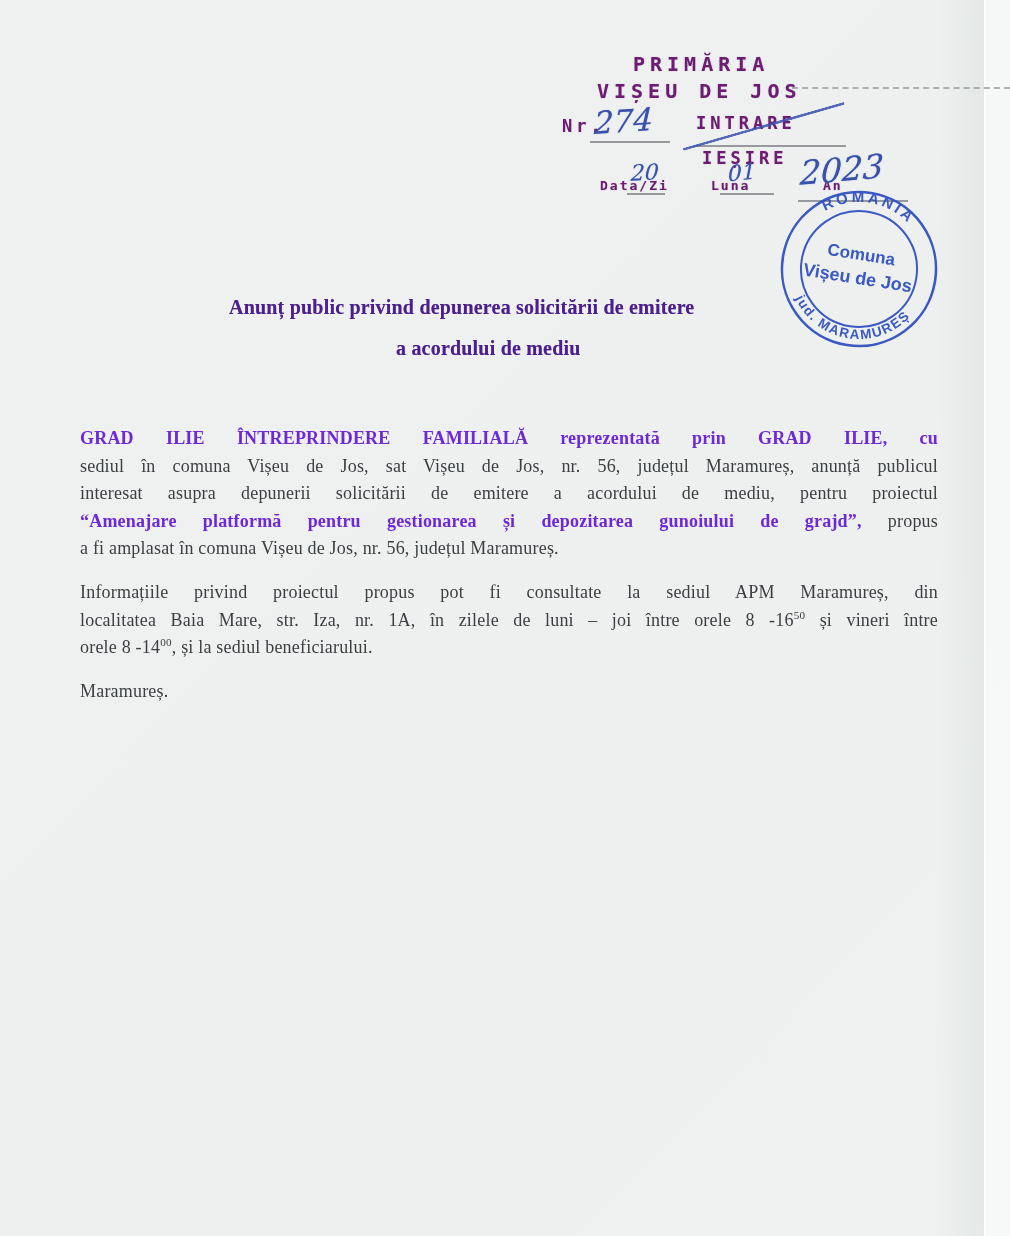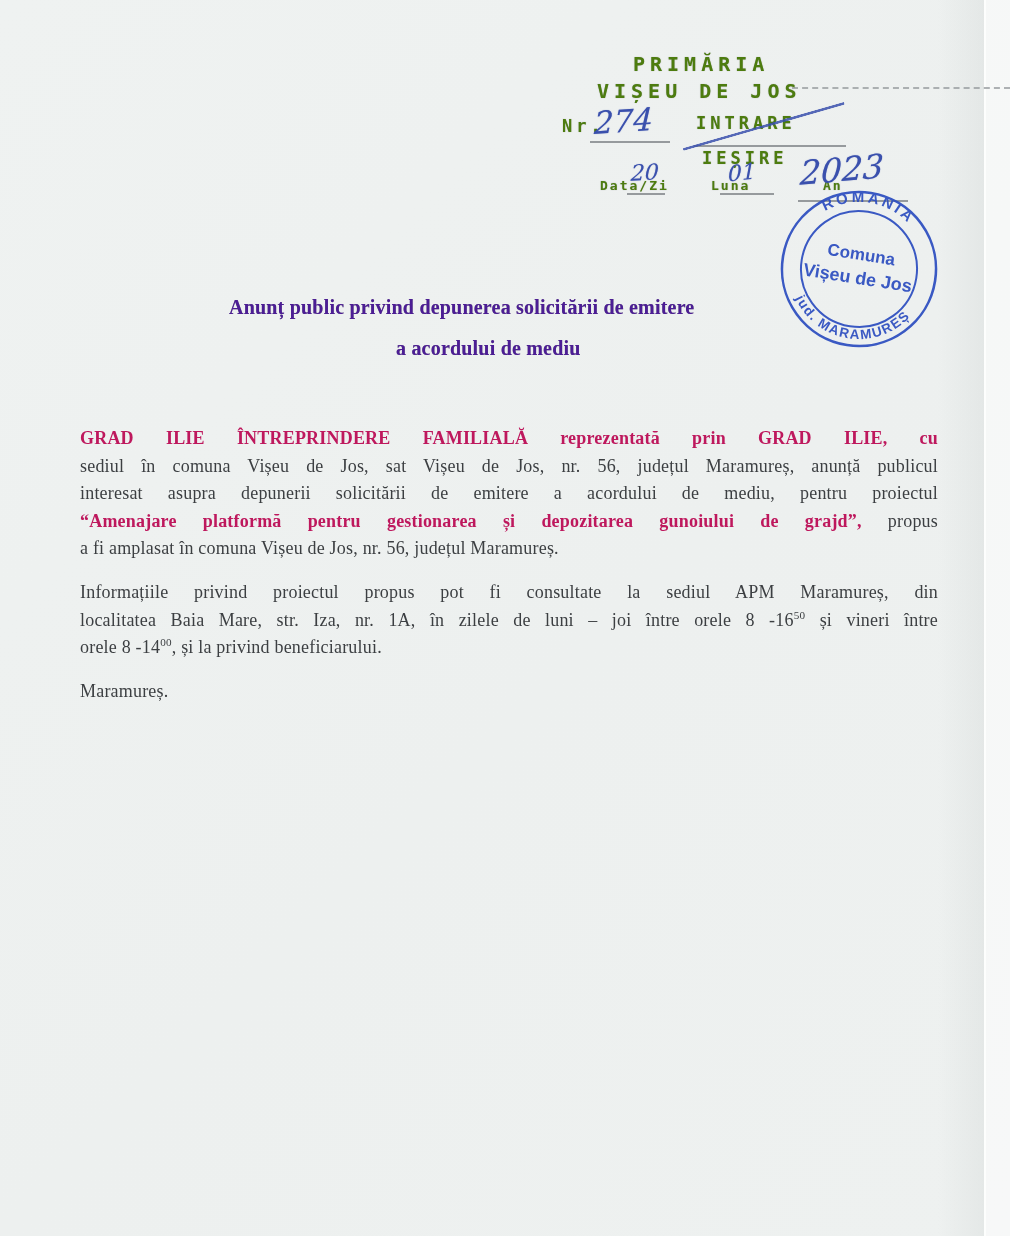--- a/index.html
+++ b/index.html
@@ -12,21 +12,21 @@
 
   
   .page-edge-strip{left:984px;top:0;width:26px;height:1236px;
     background:rgba(255,255,255,0.5);border-left:2px solid rgba(253,254,253,0.95);}
   .edge-shade{left:938px;top:0;width:46px;height:1236px;
     background:linear-gradient(90deg,rgba(215,220,219,0) 0%,rgba(210,215,214,0.35) 100%);}
   .dashed-line{left:792px;top:87px;width:218px;height:0;
     border-top:2px dashed rgba(148,154,156,0.75);}
 
   
-  .regstamp{color:#4d7c0f;font-family:"DejaVu Sans Mono", monospace;font-weight:bold;
+  .regstamp{color:#701a75;font-family:"DejaVu Sans Mono", monospace;font-weight:bold;
     text-shadow:0 0 1px rgba(125,130,134,0.65);white-space:nowrap;text-align:right;}
   .rs-big{font-size:20px;letter-spacing:5px;}
   .rs-mid{font-size:17px;letter-spacing:4px;}
   .rs-small{font-size:13px;letter-spacing:2px;margin-left:44px;}
   .rs-line{background:#868b8e;height:2px;opacity:0.85;}
 
   
   .ink{color:#3a50ad;font-family:"DejaVu Serif", serif;font-style:italic;
     white-space:nowrap;text-shadow:0 0 1px rgba(58,80,173,0.5);}
   .ink-nr{font-size:31px;transform:rotate(-4deg) skewX(-6deg);}
@@ -40,21 +40,21 @@
   .roundstamp{left:776px;top:186px;width:166px;height:166px;transform:rotate(9deg);opacity:0.93;}
 
   
   .title-line{font-weight:bold;font-size:20px;color:#4c1d95;letter-spacing:0.2px;white-space:nowrap;
     text-shadow:0 0 0.5px rgba(47,50,52,0.5);}
   .body-text{left:80px;top:425px;width:858px;font-size:18px;line-height:27.5px;color:#3c3f42;
     letter-spacing:0.2px;}
   .para{margin:0 0 16.5px 0;}
   .line{text-align:left;}
   .line.just{text-align:justify;text-align-last:justify;}
-  .line .b{font-weight:bold;color:#be185d;}
+  .line .b{font-weight:bold;color:#6d28d9;}
   .line sup{font-size:0.62em;line-height:0;}
 </style>
 </head>
 <body>
 
 <div class="abs edge-shade"></div>
 <div class="abs page-edge-strip"></div>
 <div class="abs dashed-line"></div>
 
 <div>
@@ -105,18 +105,18 @@
     <div class="para">
       <div class="line just"><span class="b">GRAD ILIE ÎNTREPRINDERE FAMILIALĂ reprezentată prin GRAD ILIE, cu</span></div>
       <div class="line just"><span>sediul în comuna Vișeu de Jos, sat Vișeu de Jos, nr. 56, județul Maramureș, anunță publicul</span></div>
       <div class="line just"><span>interesat asupra depunerii solicitării de emitere a acordului de mediu, pentru proiectul</span></div>
       <div class="line just"><span class="b">“Amenajare platformă pentru gestionarea și  depozitarea gunoiului de grajd”,</span><span> propus</span></div>
       <div class="line"><span>a fi amplasat în comuna Vișeu de Jos, nr. 56, județul Maramureș.</span></div>
     </div>
     <div class="para">
       <div class="line just"><span>Informațiile privind proiectul propus pot fi consultate la sediul APM Maramureș, din</span></div>
       <div class="line just"><span>localitatea Baia Mare, str. Iza, nr. 1A, în zilele de luni – joi între orele 8 -16</span><sup>50</sup><span> și vineri între</span></div>
-      <div class="line"><span>orele 8 -14</span><sup>00</sup><span>, și la privind beneficiarului.</span></div>
+      <div class="line"><span>orele 8 -14</span><sup>00</sup><span>, și la sediul beneficiarului.</span></div>
     </div>
     <div class="para">
       <div class="line"><span>Maramureș.</span></div>
     </div>
   </div>
 
 </body></html>

